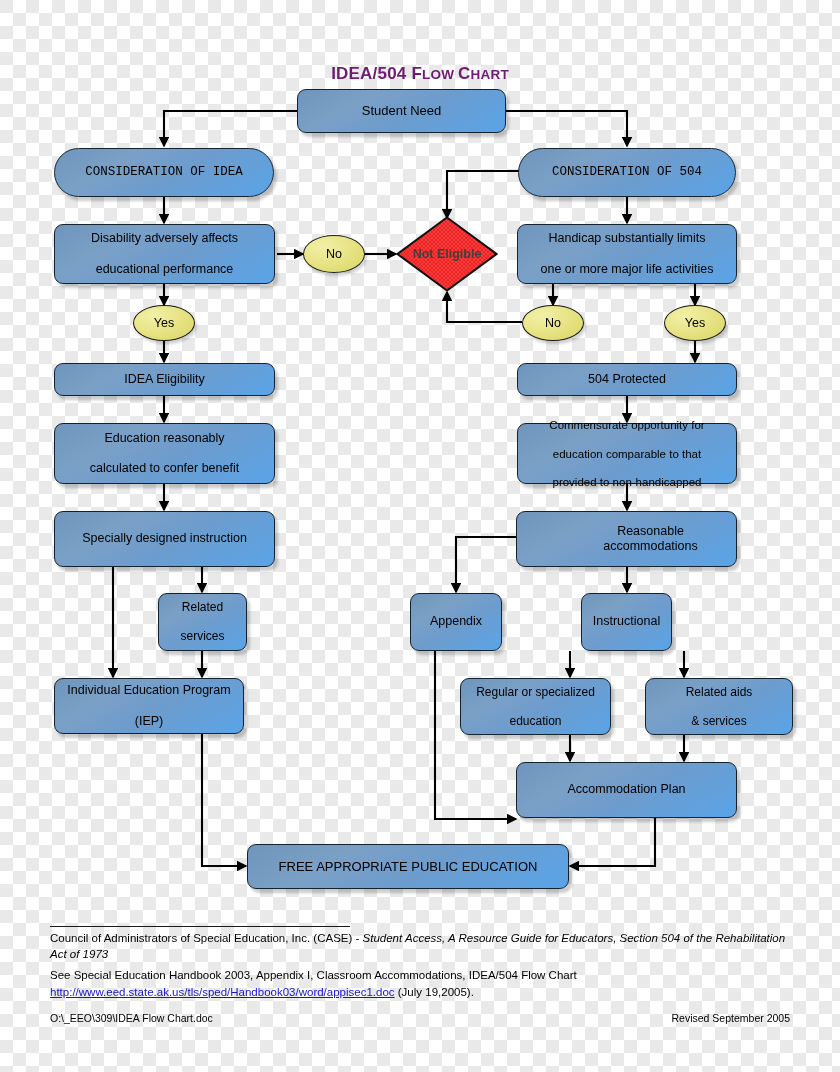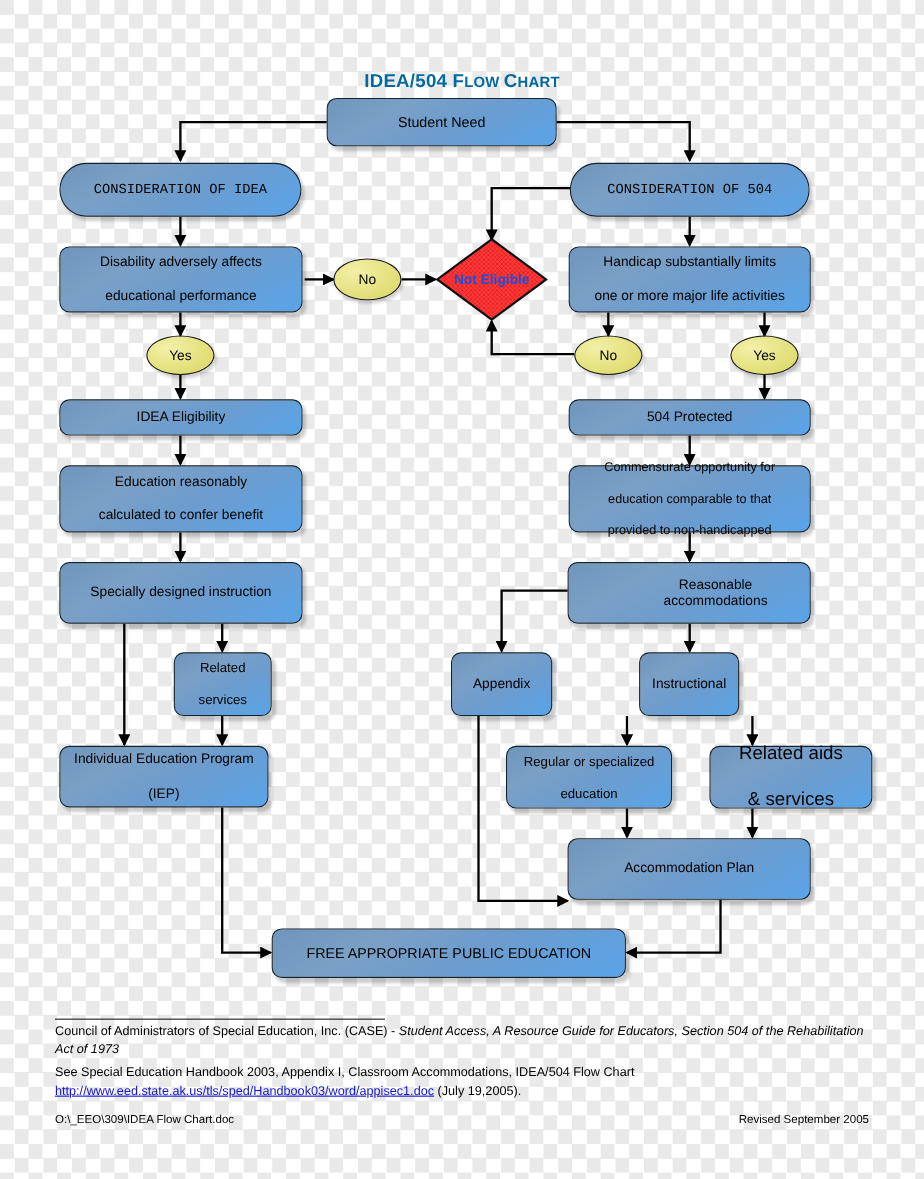--- a/index.html
+++ b/index.html
@@ -11,21 +11,21 @@
     position:relative;
     overflow:hidden;
   }
   .canvas{position:absolute;left:0;top:0;width:840px;height:1072px;}
   svg.wires{position:absolute;left:0;top:0;width:840px;height:1072px;pointer-events:none;}
 
   .title{
     position:absolute;
     text-align:center;
     font-weight:bold;
-    color:#0369a1;
+    color:#701a75;
     letter-spacing:0.2px;
     white-space:nowrap;
   }
   .title .big{font-size:17px;}
   .title .cap{font-size:17px;}
   .title .sm{font-size:13.5px;}
 
   .node{
     position:absolute;
     box-sizing:border-box;
@@ -53,21 +53,21 @@
   }
 
   .diamond-wrap{position:absolute;}
   .diamond{
     position:absolute;left:0;top:0;
     width:100%;height:100%;
   }
   .diamond-label{
     position:absolute;left:0;top:0;width:100%;height:100%;
     display:flex;align-items:center;justify-content:center;
-    font-weight:bold;font-size:12.5px;color:#1d4ed8;
+    font-weight:bold;font-size:12.5px;color:#404040;
   }
   .rule{
     position:absolute;left:50px;top:926px;width:300px;height:0;
     border-top:1.2px solid #1a1a1a;
   }
   .fline{position:absolute;font-size:11.5px;line-height:1.35;}
   .ital{font-style:italic;}
   .link{color:#1414d0;text-decoration:underline;}
   .small{font-size:10.5px;}
 </style>
@@ -247,21 +247,21 @@
     <span>Instructional</span>
   </div>
 
   <div class="node rounded" style="left:460px;top:678px;width:151px;height:57px;font-size:12px;">
     <span>
       <span>Regular or specialized</span><br>
       <span>education</span>
     </span>
   </div>
 
-  <div class="node rounded" style="left:645px;top:678px;width:148px;height:57px;font-size:17px;">
+  <div class="node rounded" style="left:645px;top:678px;width:148px;height:57px;font-size:12px;">
     <span>
       <span>Related  aids</span><br>
       <span>&amp; services</span>
     </span>
   </div>
 
   <div class="node rounded" style="left:54px;top:678px;width:190px;height:56px;font-size:12.5px;">
     <span>
       <span>Individual Education Program</span><br>
       <span>(IEP)</span>

